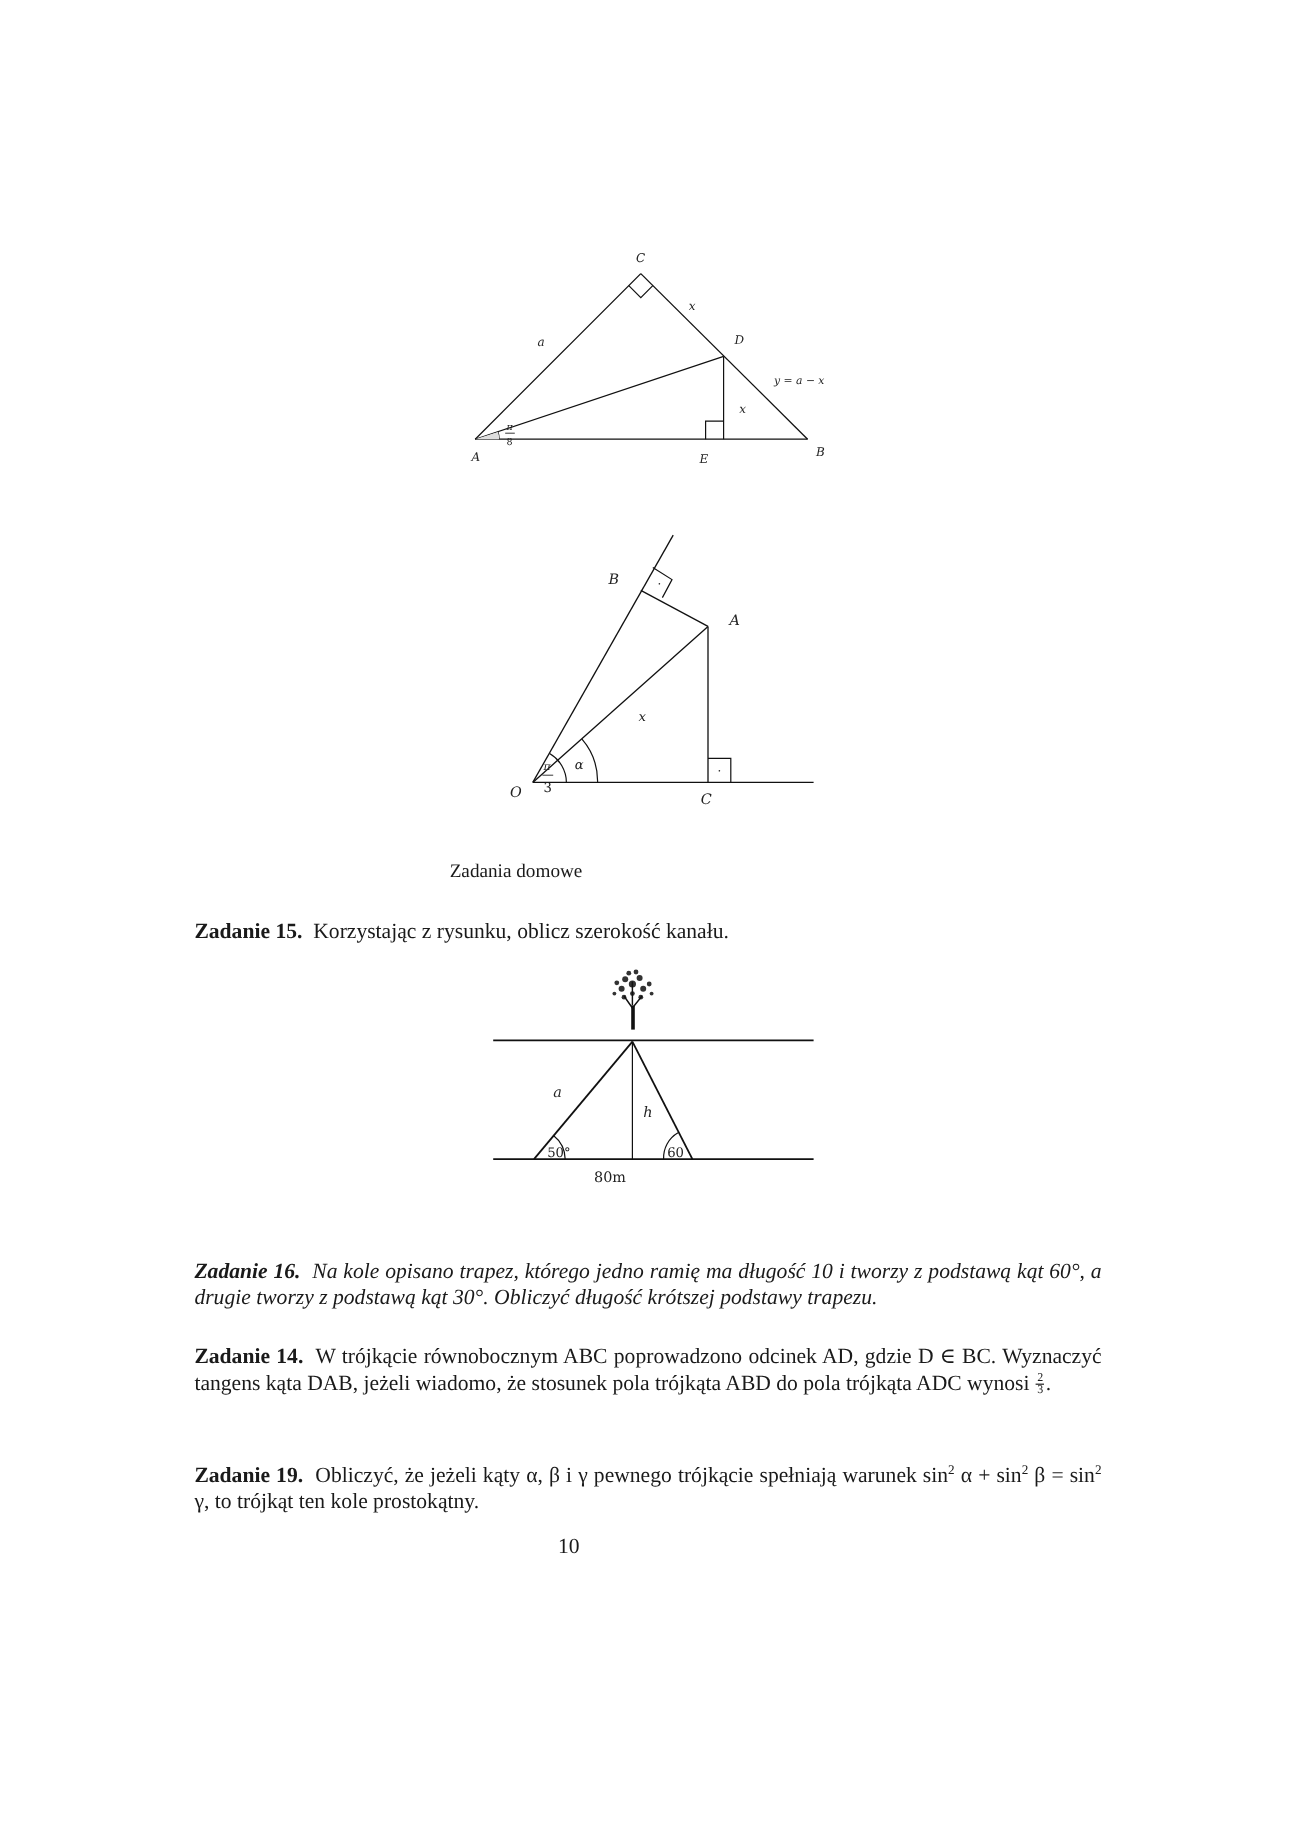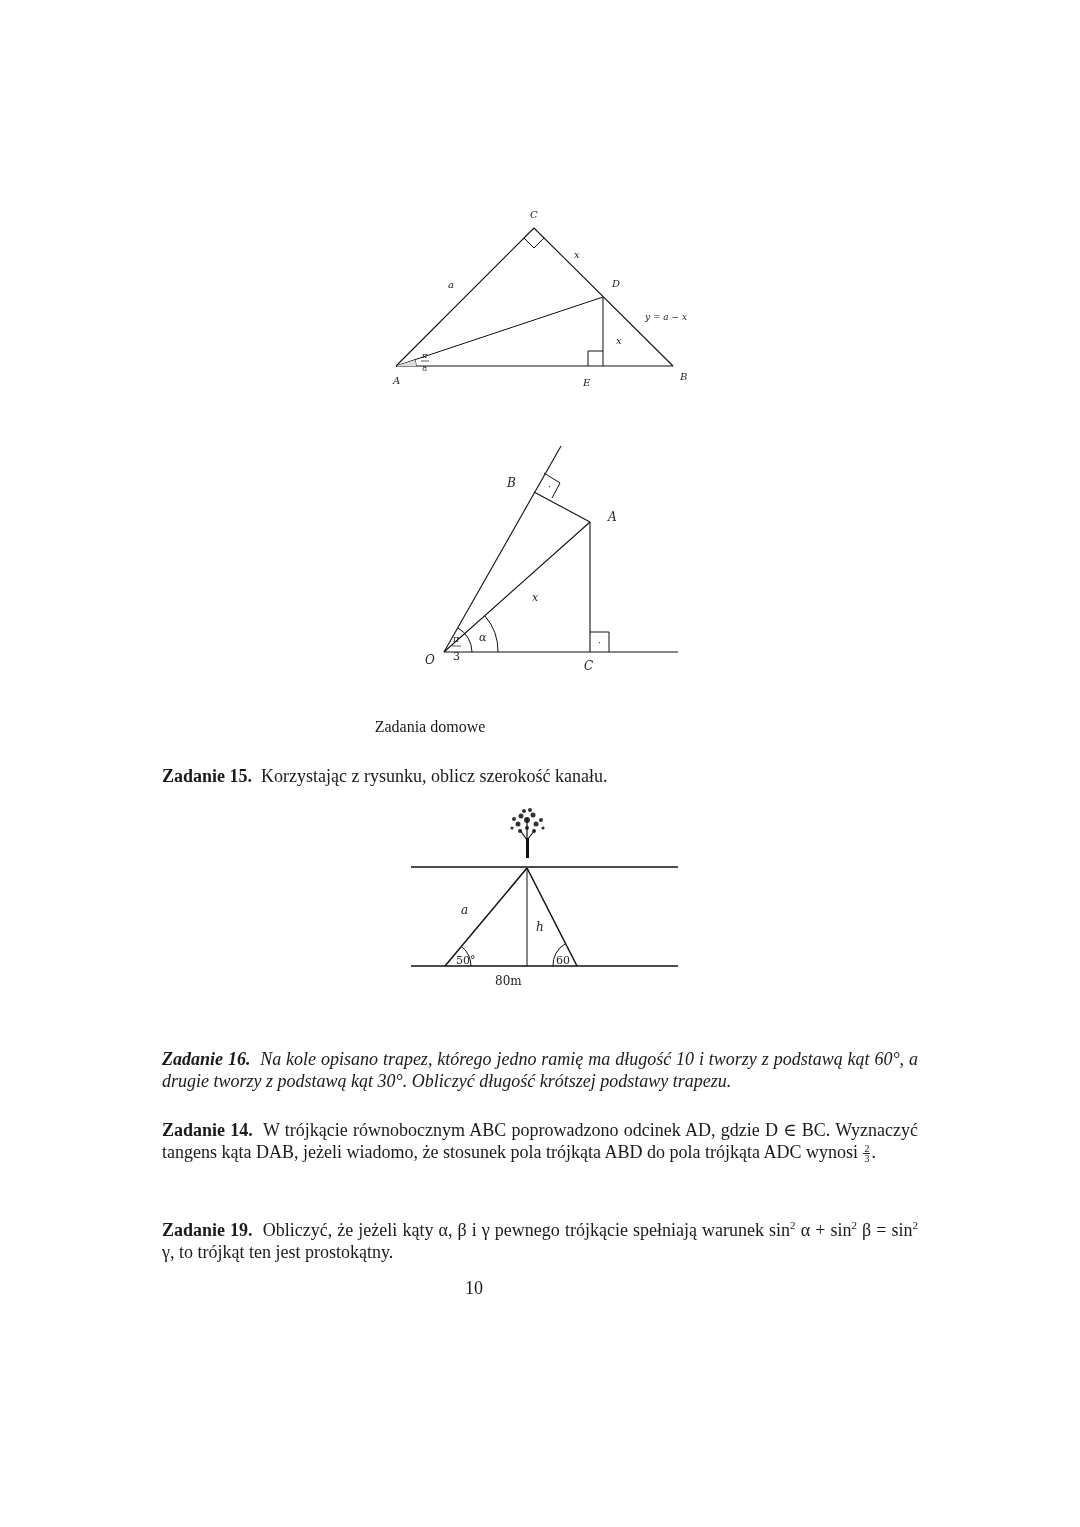--- a/index.html
+++ b/index.html
@@ -127,16 +127,16 @@
   <span>Na kole opisano trapez, którego jedno ramię ma długość 10 i tworzy z podstawą kąt 60°, a drugie tworzy z podstawą kąt 30°. Obliczyć długość krótszej podstawy trapezu.</span>
 </div>
 
 <div class="task" style="top:1119px;">
   <b>Zadanie 14.</b>&nbsp;
   <span>W trójkącie równobocznym </span><span class="it">ABC</span><span> poprowadzono odcinek </span><span class="it">AD</span><span>, gdzie </span><span class="it">D ∈ BC</span><span>. Wyznaczyć tangens kąta </span><span class="it">DAB</span><span>, jeżeli wiadomo, że stosunek pola trójkąta </span><span class="it">ABD</span><span> do pola trójkąta </span><span class="it">ADC</span><span> wynosi </span><span class="frac"><span class="num">2</span><span>3</span></span><span>.</span>
 </div>
 
 <div class="task" style="top:1214px;">
   <b>Zadanie 19.</b>&nbsp;
-  <span>Obliczyć, że jeżeli kąty </span><span class="it">α</span><span>, </span><span class="it">β</span><span> i </span><span class="it">γ</span><span> pewnego trójkącie spełniają warunek sin</span><sup>2</sup><span class="it"> α</span><span> + sin</span><sup>2</sup><span class="it"> β</span><span> = sin</span><sup>2</sup><span class="it"> γ</span><span>, to trójkąt ten jest prostokątny.</span>
+  <span>Obliczyć, że jeżeli kąty </span><span class="it">α</span><span>, </span><span class="it">β</span><span> i </span><span class="it">γ</span><span> pewnego trójkącie spełniają warunek sin</span><sup>2</sup><span class="it"> α</span><span> + sin</span><sup>2</sup><span class="it"> β</span><span> = sin</span><sup>2</sup><span class="it"> γ</span><span>, to trójkąt ten kole prostokątny.</span>
 </div>
 
 <div class="pagenum">10</div>
 
 </body></html>

